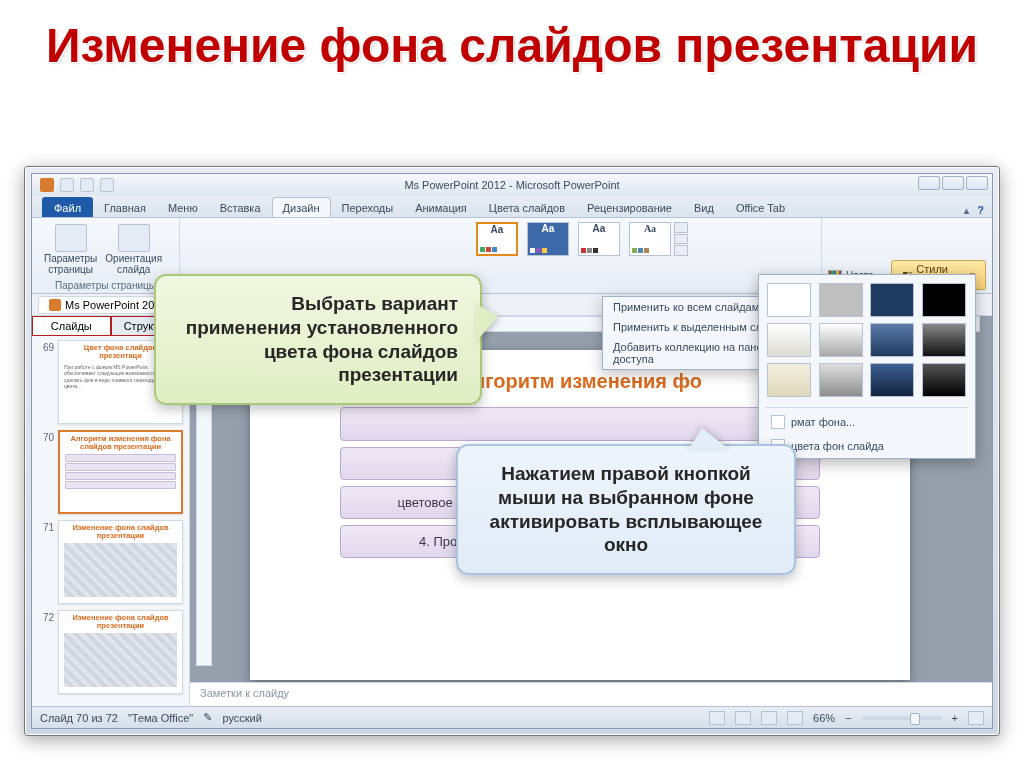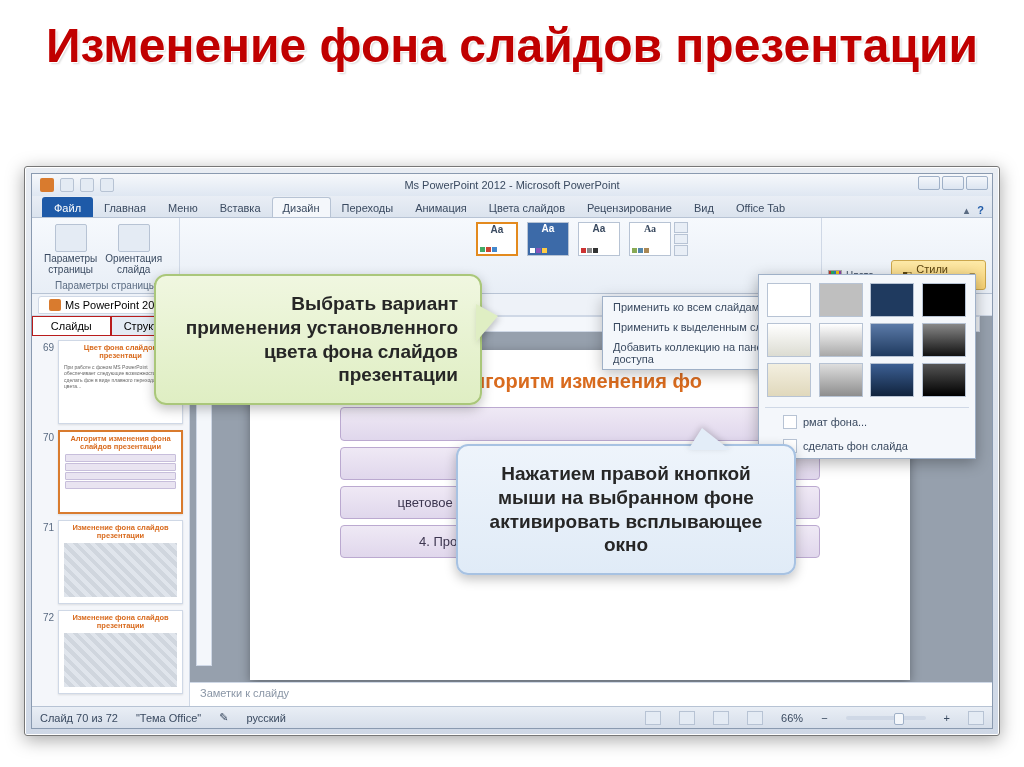--- a/index.html
+++ b/index.html
@@ -47,21 +47,21 @@
   .bg-dropdown { position: absolute; right: 16px; top: 100px; width: 218px; background: #f4f7fb; border: 1px solid #9fb0c7; box-shadow: 0 4px 14px rgba(0,0,0,.3); z-index: 30; }
   .bg-grid { display: grid; grid-template-columns: repeat(4, 1fr); gap: 6px; padding: 8px; }
   .bg-sw { width: 44px; height: 34px; border: 1px solid #b7c3d4; }
   .bg-grid .bg-sw:nth-child(1){background:#fff;} .bg-grid .bg-sw:nth-child(2){background:#bfbfbf;}
   .bg-grid .bg-sw:nth-child(3){background:#1f3a5f;} .bg-grid .bg-sw:nth-child(4){background:#000;}
   .bg-grid .bg-sw:nth-child(5){background:linear-gradient(#fff,#dcdcd2);} .bg-grid .bg-sw:nth-child(6){background:linear-gradient(#fff,#a8a8a8);}
   .bg-grid .bg-sw:nth-child(7){background:linear-gradient(#5b7aa8,#1f3a5f);} .bg-grid .bg-sw:nth-child(8){background:linear-gradient(#888,#111);}
   .bg-grid .bg-sw:nth-child(9){background:linear-gradient(#f3efe0,#e0d8bc);} .bg-grid .bg-sw:nth-child(10){background:linear-gradient(#dedede,#8e8e8e);}
   .bg-grid .bg-sw:nth-child(11){background:linear-gradient(#3c5f93,#10233d);} .bg-grid .bg-sw:nth-child(12){background:linear-gradient(#555,#000);}
   .bg-sep { height: 1px; background: #cfd8e6; margin: 2px 6px; }
-  .bg-item { padding: 5px 24px; font-size: 11px; color: #3a4a60; display: flex; align-items: center; gap: 6px; text-align: center; }
+  .bg-item { padding: 5px 12px; font-size: 11px; color: #3a4a60; display: flex; align-items: center; gap: 6px; text-align: center; }
   .bg-item .mi { width: 14px; height: 14px; border: 1px solid #b7c3d4; background: #fff; }
 
   .ctx { position: absolute; left: 570px; top: 122px; width: 248px; background: #f4f7fb; border: 1px solid #9fb0c7; box-shadow: 0 4px 14px rgba(0,0,0,.25); font-size: 11px; z-index: 25; }
   .ctx-item { padding: 4px 10px; color: #3a4a60; }
 
   .doc-tabs { height: 22px; background: #eef2f8; border-bottom: 1px solid #cfd8e6; display: flex; align-items: center; font-size: 11px; padding-left: 6px; gap: 4px; }
   .doc-tab { padding: 2px 10px; border: 1px solid #cfd8e6; background: #fff; border-radius: 3px 3px 0 0; display: flex; align-items: center; gap: 4px; }
   .doc-tab .x { color: #888; }
   .doc-tab .ico { width: 12px; height: 12px; background: #d97b2e; border-radius: 2px; }
 
@@ -83,21 +83,21 @@
   .editor { flex: 1; background: #96a0ad; position: relative; overflow: hidden; }
   .ruler-h { position: absolute; left: 24px; right: 12px; top: 0; height: 16px; background: #f4f7fb; border: 1px solid #cfd8e6; }
   .ruler-v { position: absolute; left: 6px; top: 18px; bottom: 40px; width: 16px; background: #f4f7fb; border: 1px solid #cfd8e6; }
   .slide { position: absolute; left: 60px; top: 34px; width: 660px; height: 330px; background: #fff; box-shadow: 0 3px 10px rgba(0,0,0,.35); padding: 20px 40px; }
   .slide-title { text-align: center; color: #d96b1e; font-size: 20px; font-weight: bold; }
   .algo { margin-top: 14px; display: flex; flex-direction: column; gap: 6px; align-items: center; }
   .astep { width: 480px; background: linear-gradient(#efe9f5,#e0d7ec); border: 1px solid #bba9d0; border-radius: 4px; padding: 8px 14px; font-size: 13px; color: #3d3650; text-align: center; }
 
   .notes { position: absolute; left: 0; right: 0; bottom: 0; height: 24px; background: #fff; border-top: 1px solid #cfd8e6; font-size: 11px; color: #8a96a6; padding: 4px 10px; }
 
-  .status { position: absolute; left: 0; right: 0; bottom: 0; height: 22px; background: linear-gradient(#e9eef5,#d6deea); border-top: 1px solid #b7c3d4; display: flex; align-items: center; font-size: 11px; color: #3a4a60; padding: 0 8px; gap: 18px; }
+  .status { position: absolute; left: 0; right: 0; bottom: 0; height: 22px; background: linear-gradient(#e9eef5,#d6deea); border-top: 1px solid #b7c3d4; display: flex; align-items: center; font-size: 11px; color: #3a4a60; padding: 0 8px; gap: 10px; }
   .status .spacer { flex: 1; }
   .status .vbtn { width: 16px; height: 14px; background: #e4ebf4; border: 1px solid #b7c3d4; }
   .status .zoom-track { width: 80px; height: 4px; background: #cfd8e6; border-radius: 2px; position: relative; }
   .status .zoom-track::after { content: ""; position: absolute; left: 48px; top: -3px; width: 8px; height: 10px; background: #f4f7fb; border: 1px solid #9fb0c7; border-radius: 2px; }
 
   .callout { position: absolute; border-radius: 12px; padding: 16px 22px; font-size: 19px; font-weight: bold; color: #262626; text-align: center; line-height: 1.25; box-shadow: 0 4px 12px rgba(0,0,0,.25); z-index: 40; }
   .callout.green { background: linear-gradient(#f0f7e0,#dfeec3); border: 2px solid #aac77a; text-align: right; }
   .callout.green .tail { position: absolute; right: -18px; top: 28px; width: 0; height: 0; border-left: 22px solid #dfeec3; border-top: 12px solid transparent; border-bottom: 26px solid transparent; filter: drop-shadow(2px 2px 3px rgba(0,0,0,.2)); }
   .callout.blue { background: linear-gradient(#eef4fb,#e0ebf7); border: 2px solid #a7c2e2; }
   .callout.blue .tail { position: absolute; right: 64px; top: -18px; width: 0; height: 0; border-bottom: 22px solid #e3edf8; border-left: 14px solid transparent; border-right: 28px solid transparent; filter: drop-shadow(0 -2px 3px rgba(0,0,0,.18)); }
@@ -321,21 +321,21 @@
           <div class="bg-sw"></div>
           <div class="bg-sw"></div>
     </div>
     <div class="bg-sep"></div>
     <div class="bg-item">
           <span class="mi"></span>
           <span>рмат фона...</span>
         </div>
     <div class="bg-item">
           <span class="mi"></span>
-          <span>сделать фон слайда</span>
+          <span>цвета фон слайда</span>
         </div>
   </div>
 
 </div>
 </div>
 
 <div class="callout green" style="left:154px; top:274px; width:328px;">
   <span>Выбрать вариант применения установленного цвета фона слайдов презентации</span>
   <div class="tail"></div>
 </div>

